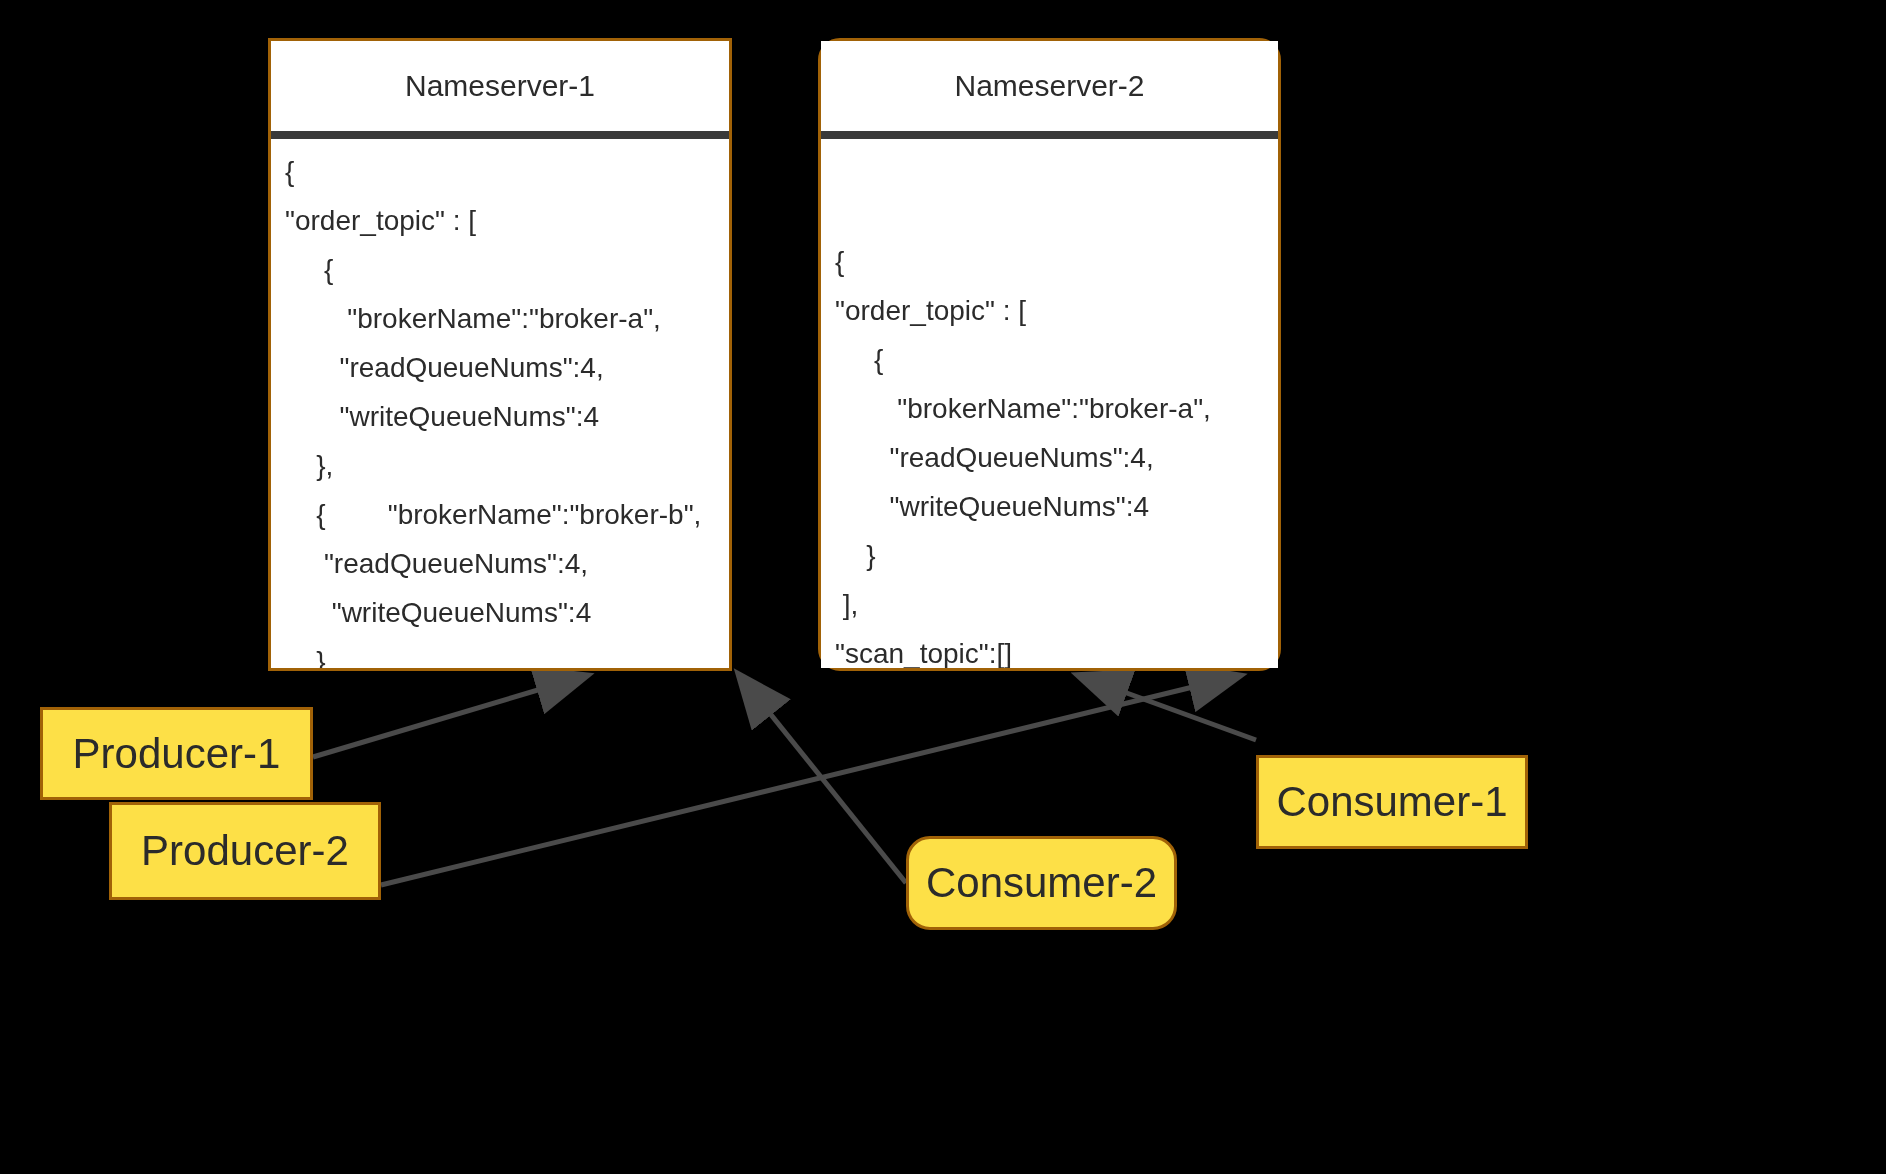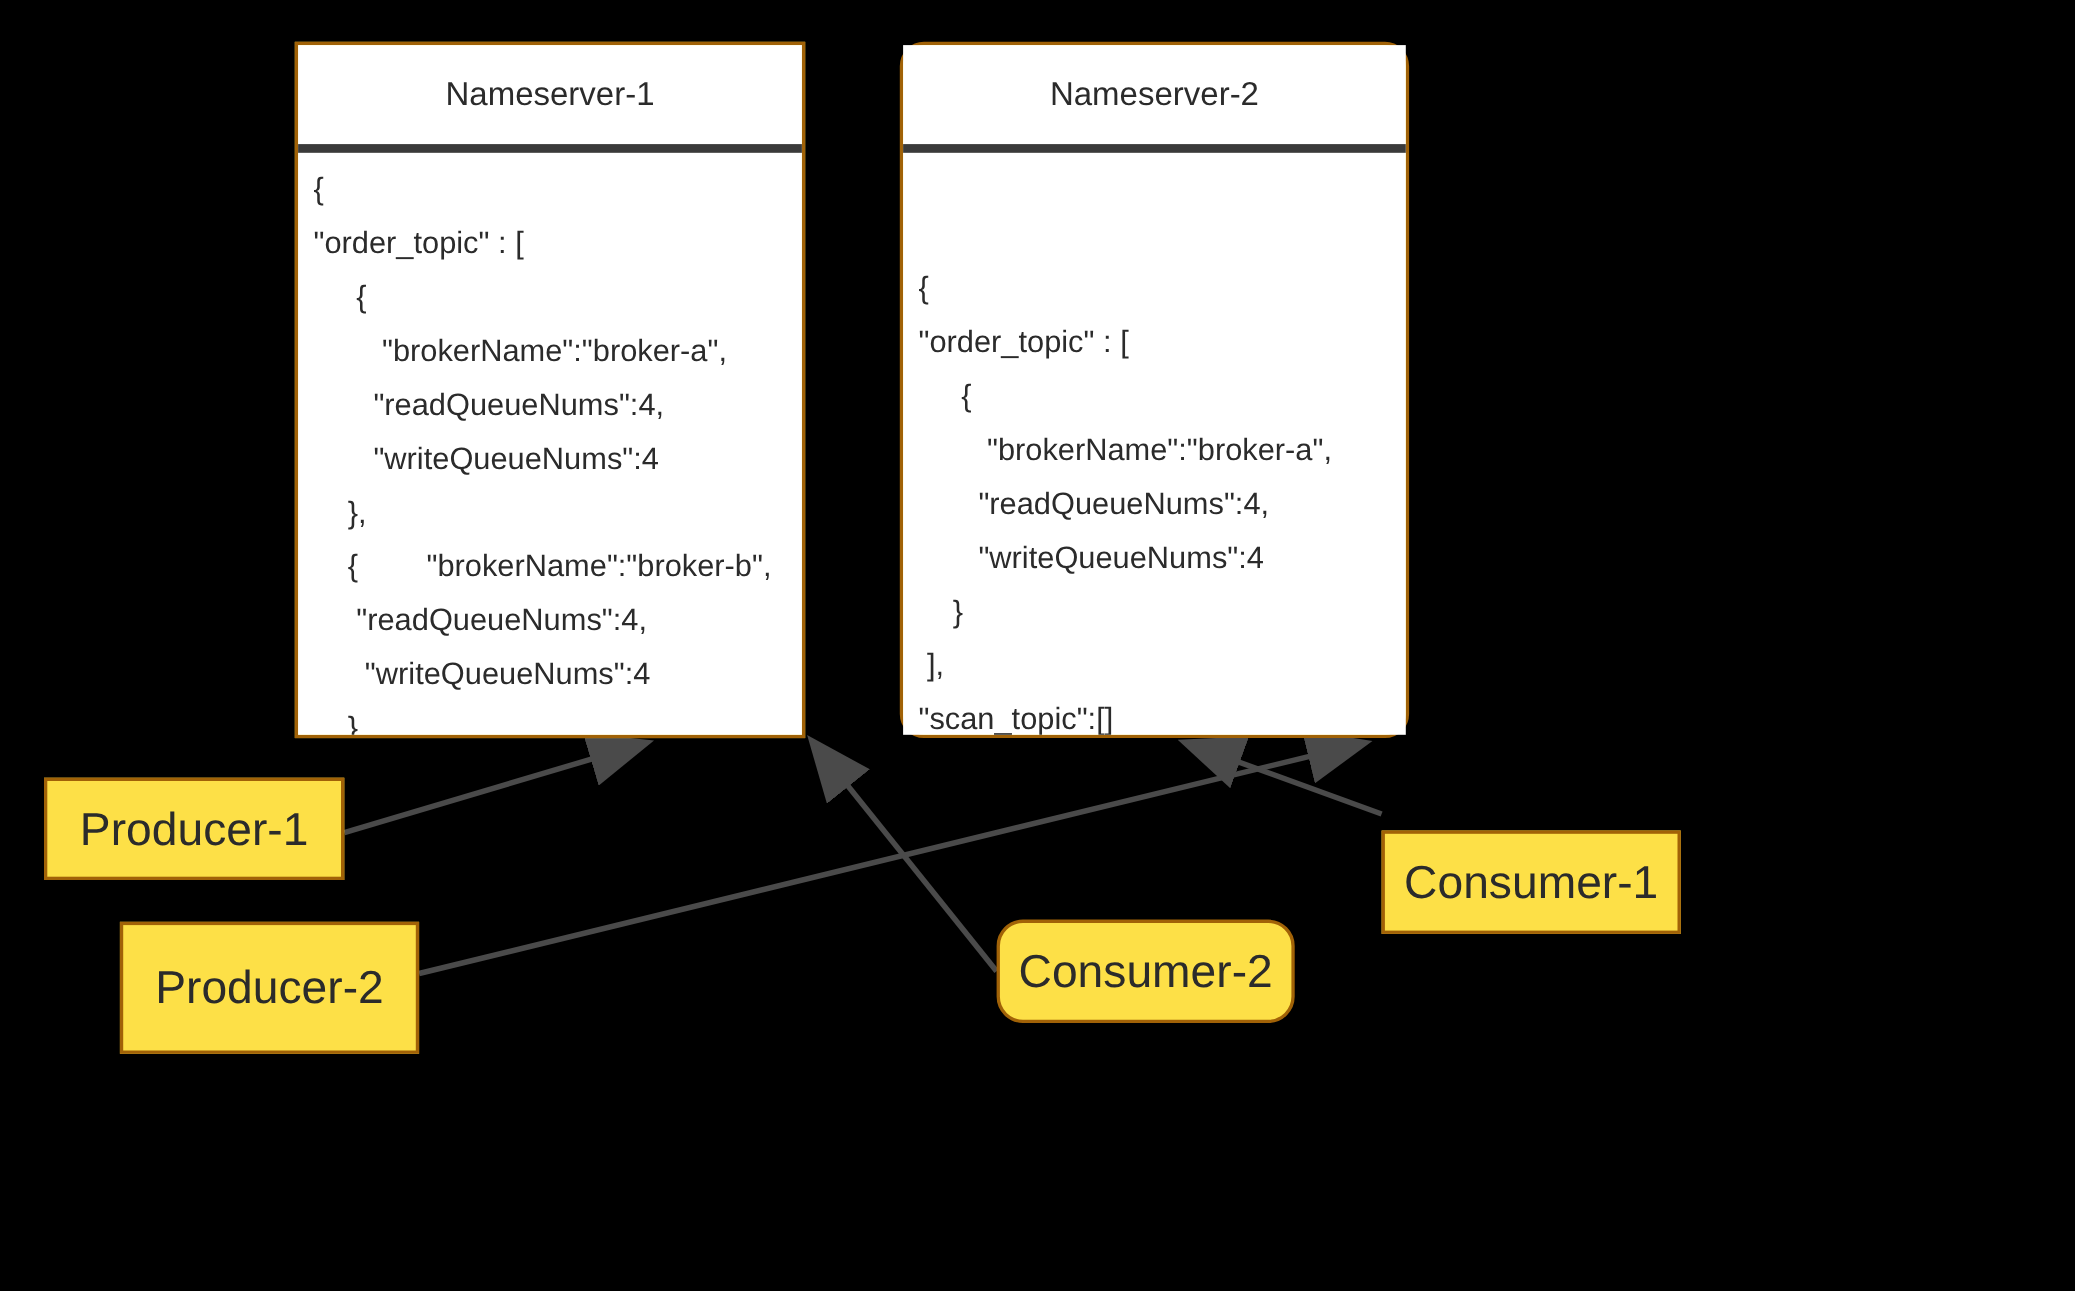--- a/index.html
+++ b/index.html
@@ -130,21 +130,21 @@
  ],
 "scan_topic":[]
 }</pre>
     </div>
   </div>
 
   <div class="node small-box" style="left:40px; top:707px; width:273px; height:93px;">
     <span>Producer-1</span>
   </div>
 
-  <div class="node small-box" style="left:109px; top:838px; width:272px; height:120px;">
+  <div class="node small-box" style="left:109px; top:802px; width:272px; height:98px;">
     <span>Producer-2</span>
   </div>
 
   <div class="node small-box" style="left:906px; top:836px; width:271px; height:94px;border-radius:24px;">
     <span>Consumer-2</span>
   </div>
 
   <div class="node small-box" style="left:1256px; top:719px; width:272px; height:94px;margin-top:36px;">
     <span>Consumer-1</span>
   </div>

